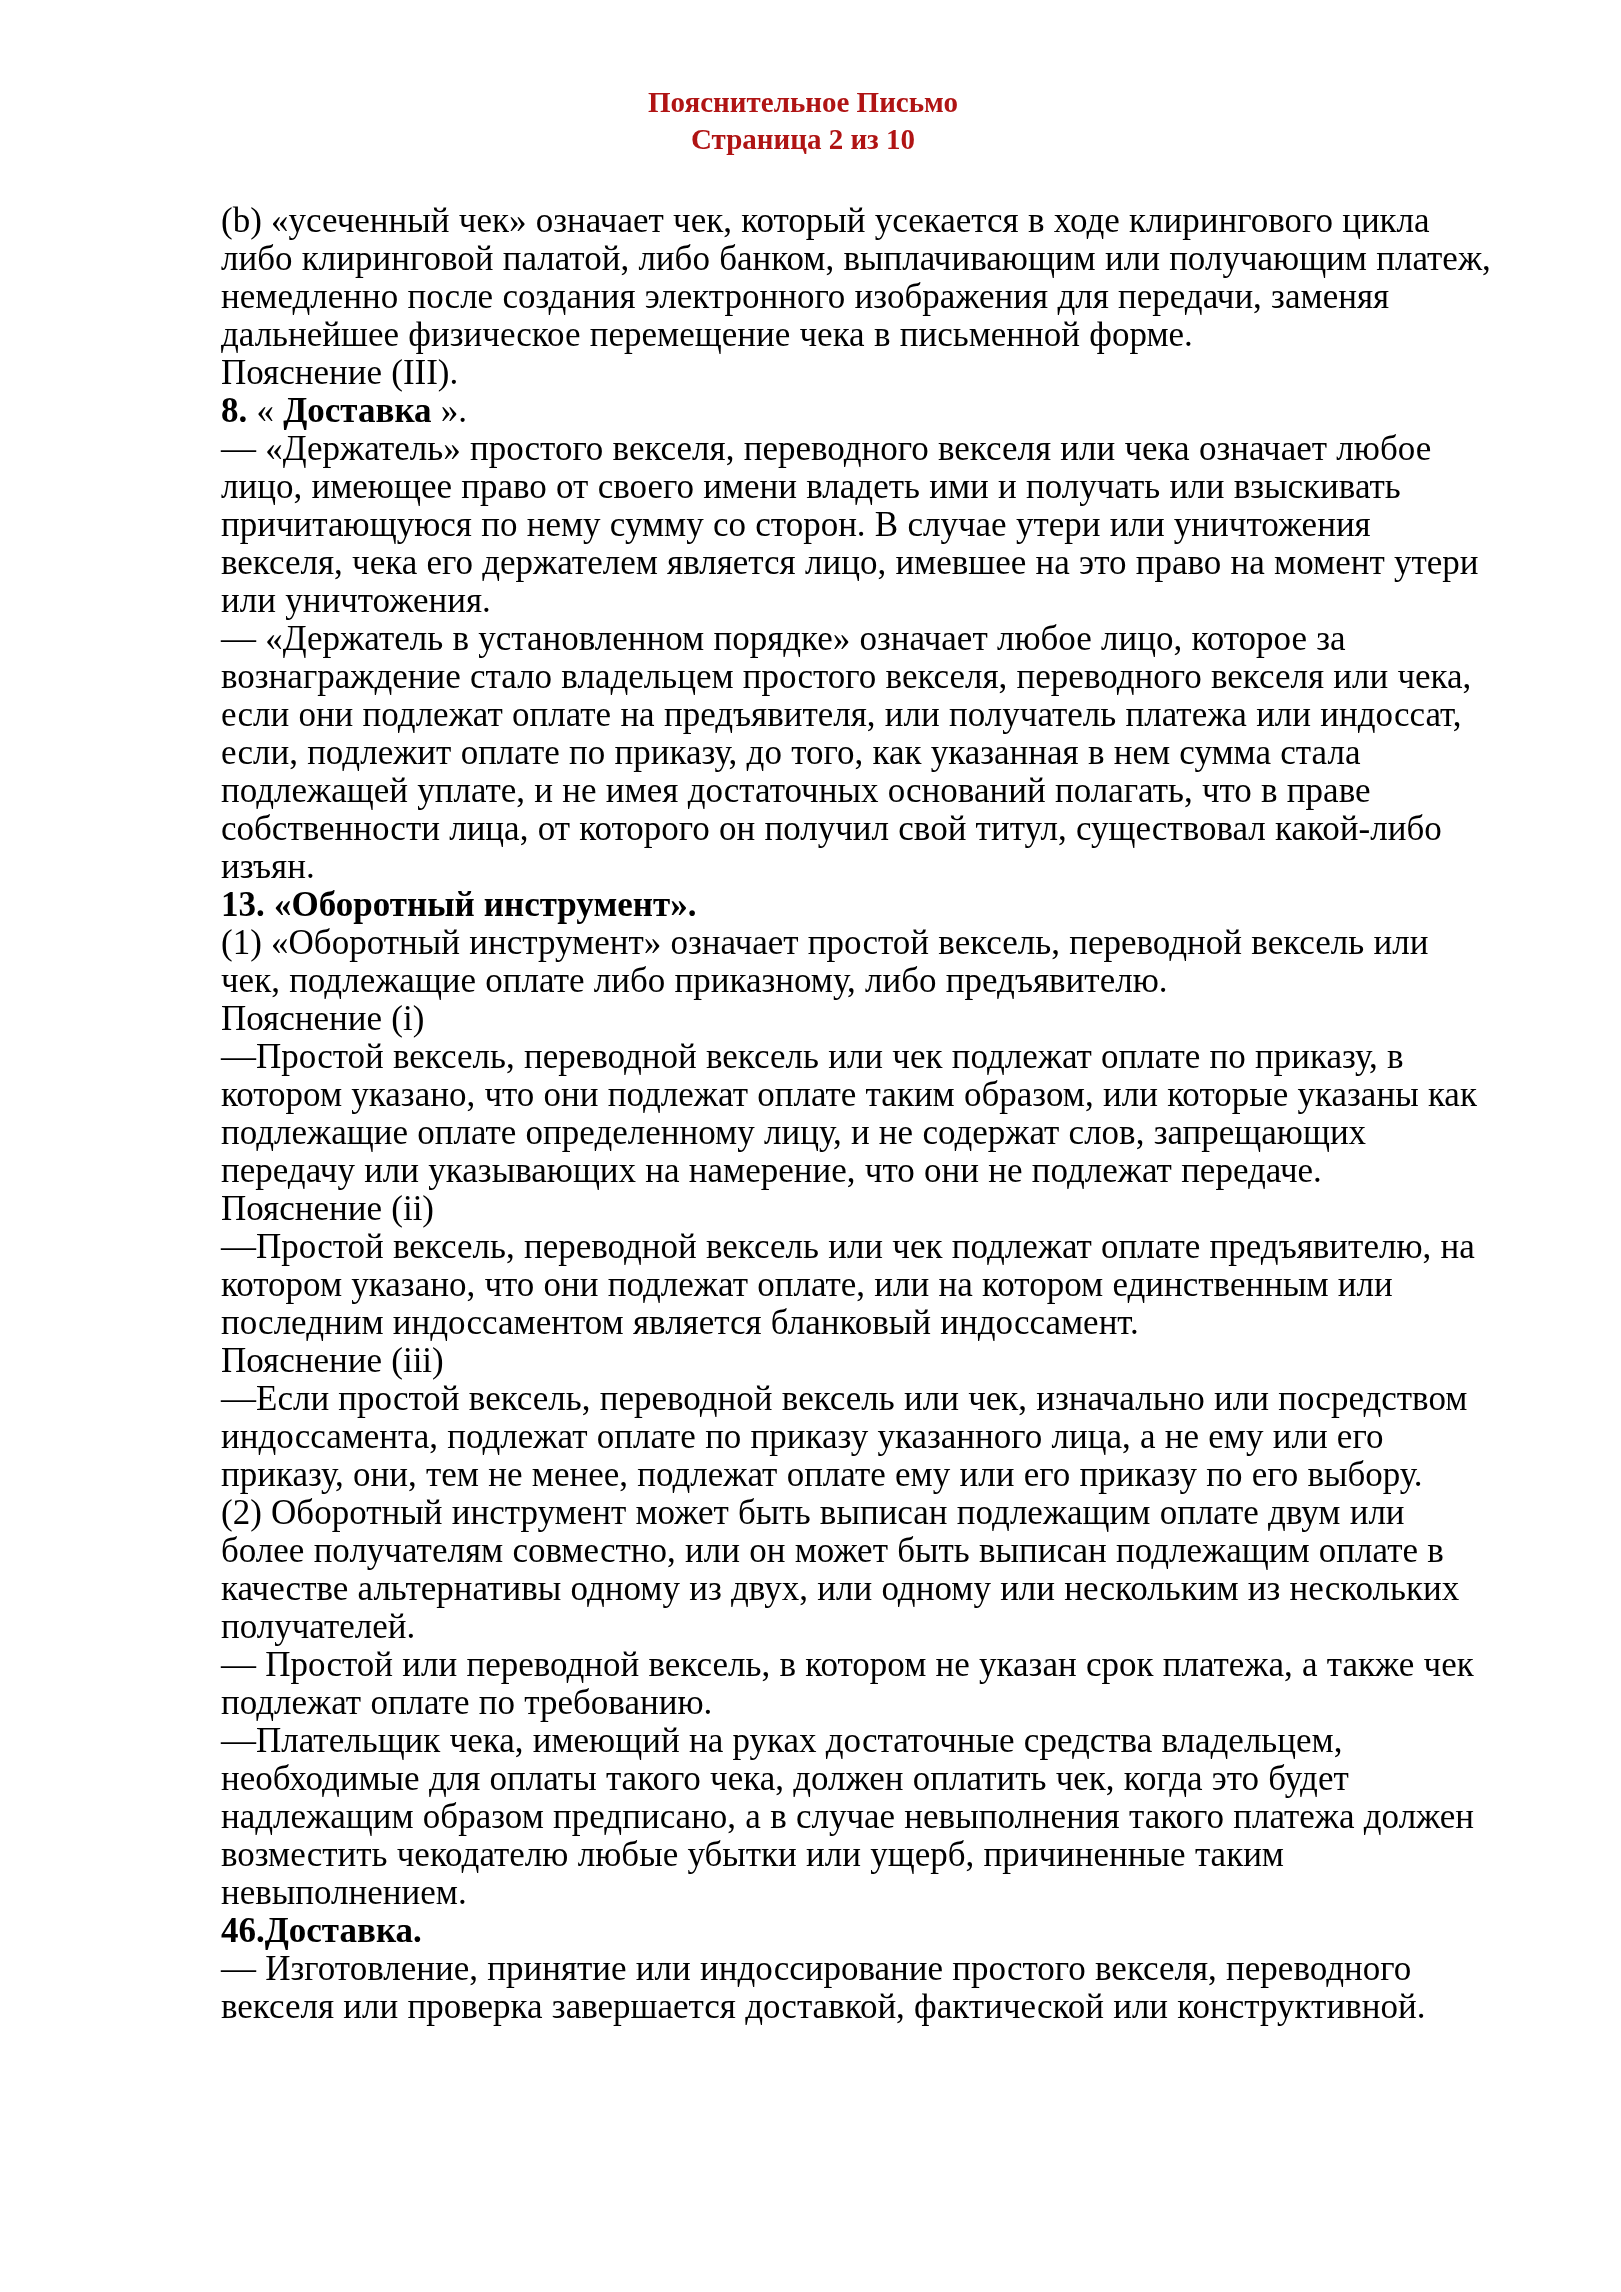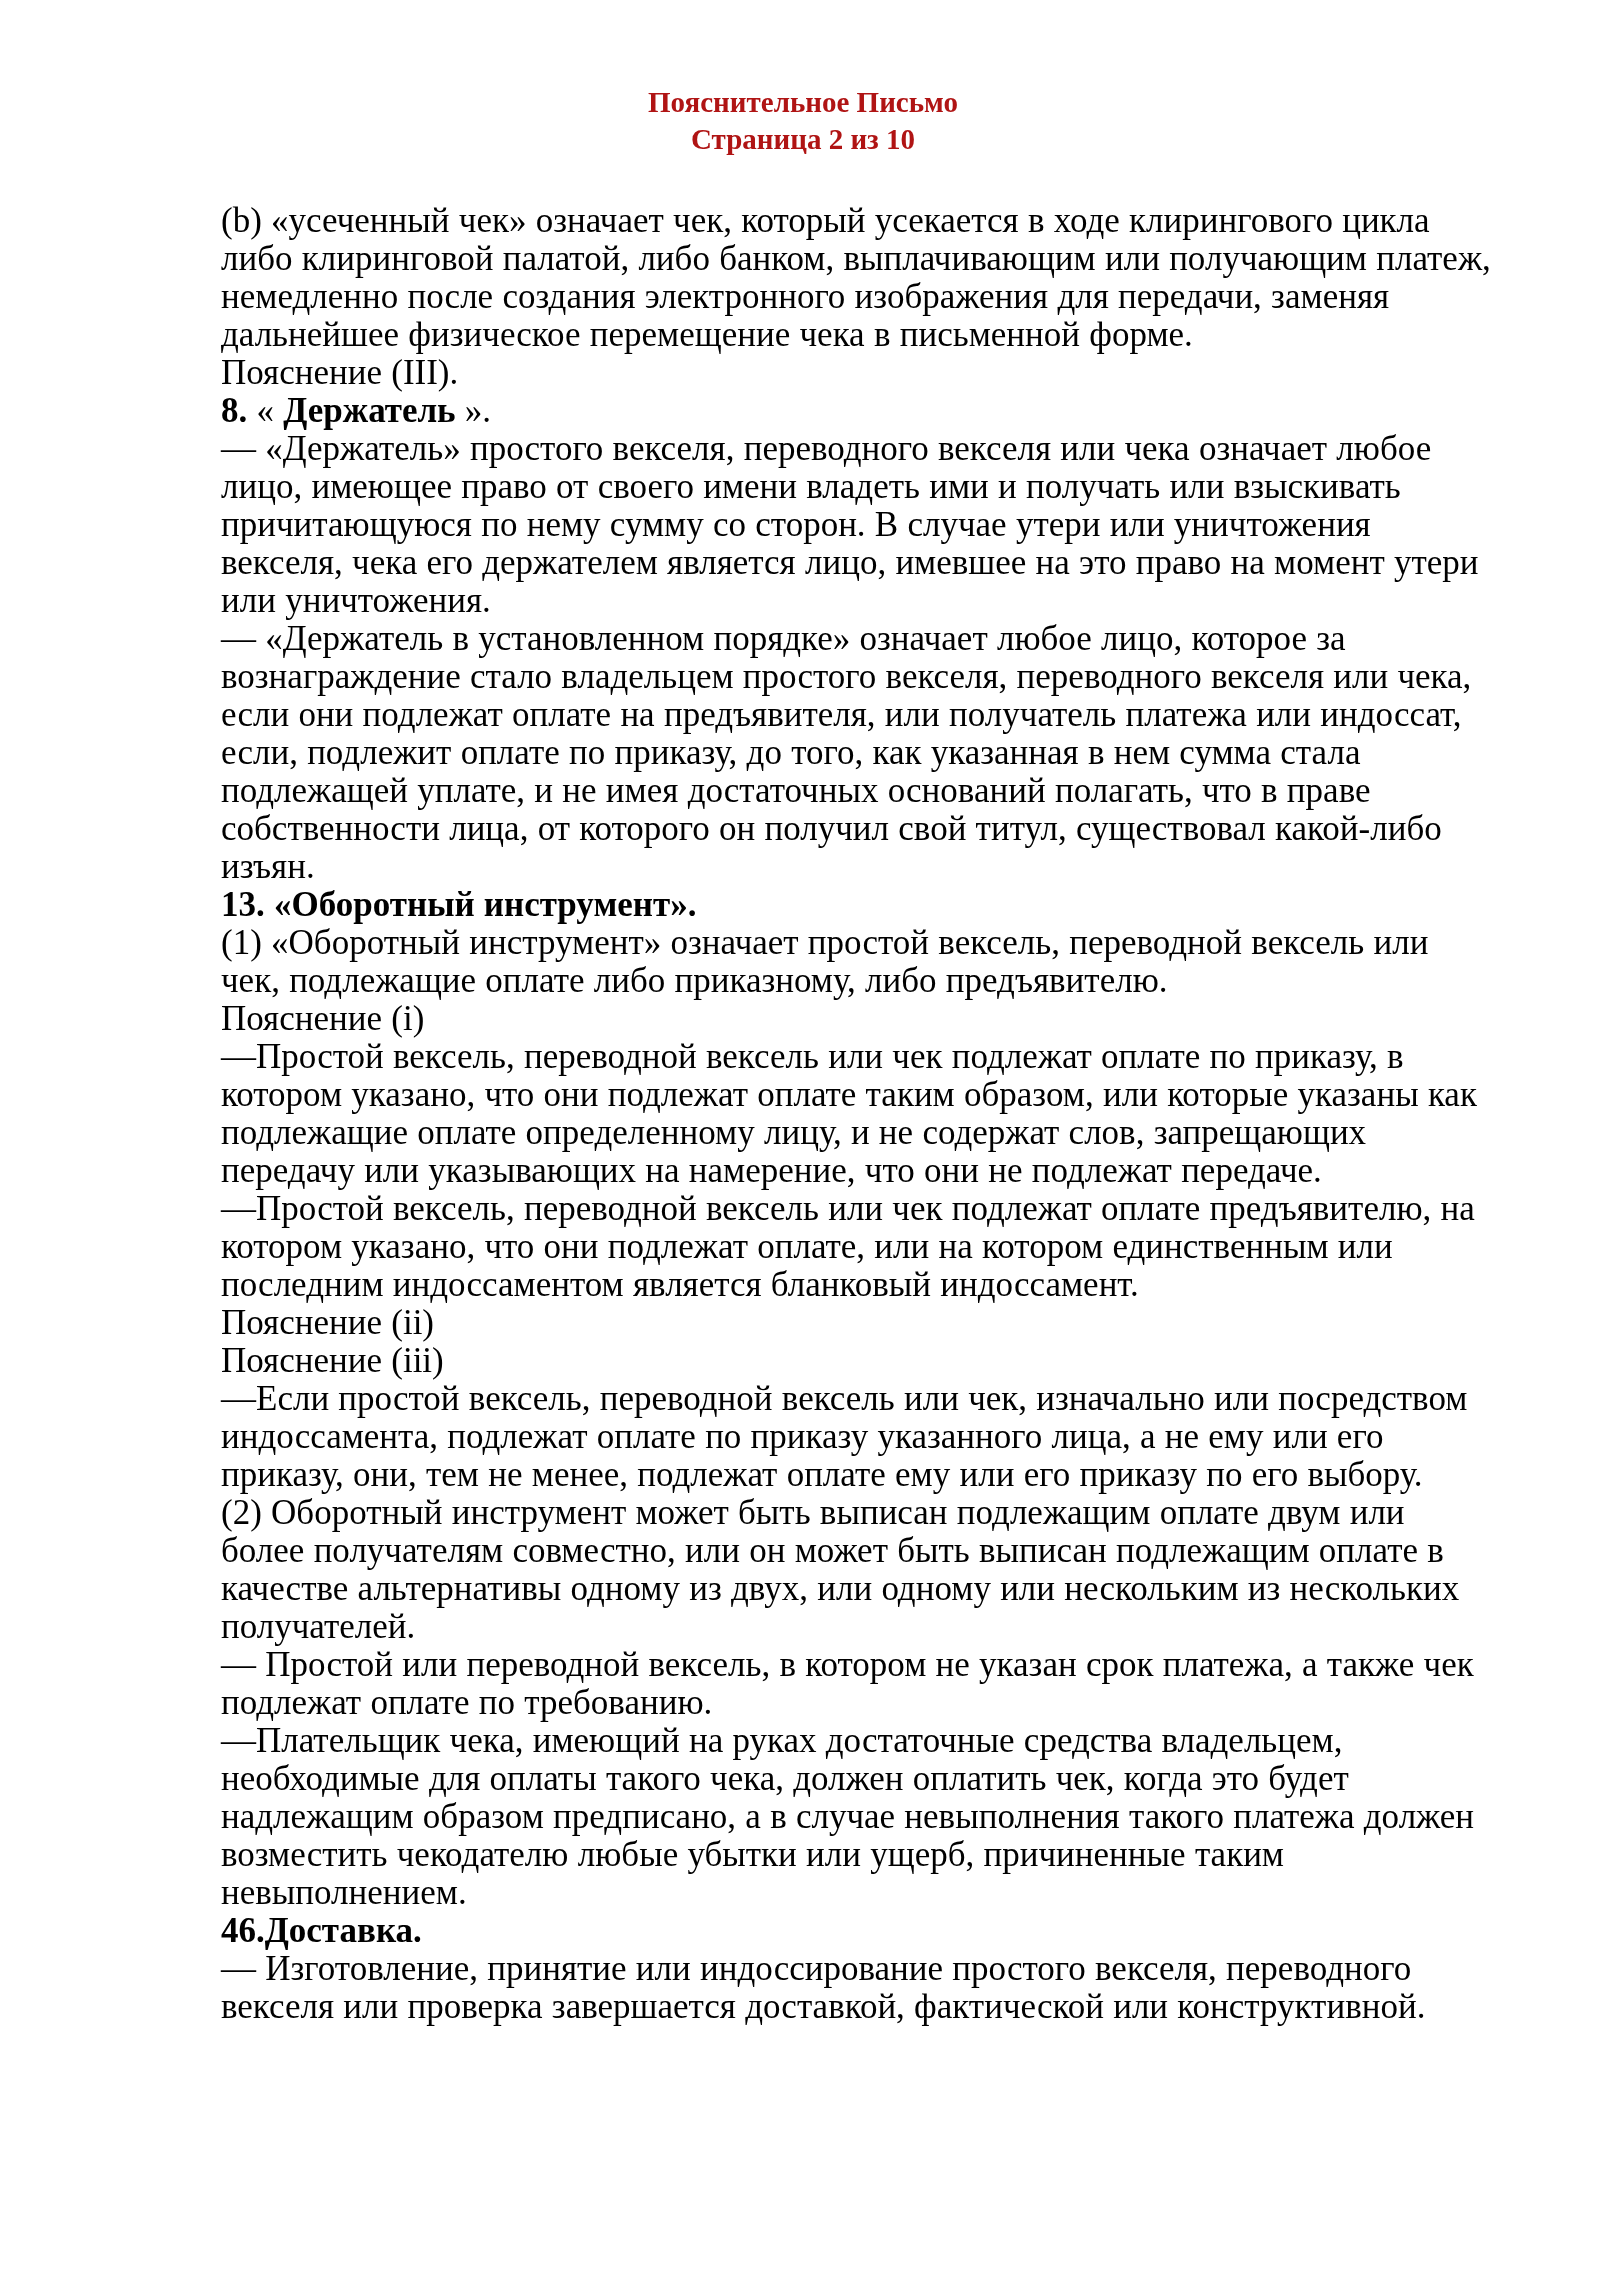--- a/index.html
+++ b/index.html
@@ -44,29 +44,29 @@
 <body>
 
 <div class="page">
   <div class="page-header">
     <div>Пояснительное Письмо</div>
     <div>Страница 2 из 10</div>
   </div>
   <div class="content" id="content">
       <p><span>(b) «усеченный чек» означает чек, который усекается в ходе клирингового цикла либо клиринговой палатой, либо банком, выплачивающим или получающим платеж, немедленно после создания электронного изображения для передачи, заменяя дальнейшее физическое перемещение чека в письменной форме.</span></p>
       <p><span>Пояснение (III).</span></p>
-      <p><span class="bold">8.</span><span> « </span><span class="bold">Держатель</span><span> ».</span></p>
+      <p><span class="bold">8.</span><span> « </span><span class="bold">Доставка</span><span> ».</span></p>
       <p><span>— «Держатель» простого векселя, переводного векселя или чека означает любое лицо, имеющее право от своего имени владеть ими и получать или взыскивать причитающуюся по нему сумму со сторон. В случае утери или уничтожения векселя, чека его держателем является лицо, имевшее на это право на момент утери или уничтожения.</span></p>
       <p><span>— «Держатель в установленном порядке» означает любое лицо, которое за вознаграждение стало владельцем простого векселя, переводного векселя или чека, если они подлежат оплате на предъявителя, или получатель платежа или индоссат, если, подлежит оплате по приказу, до того, как указанная в нем сумма стала подлежащей уплате, и не имея достаточных оснований полагать, что в праве собственности лица, от которого он получил свой титул, существовал какой-либо изъян.</span></p>
       <p><span class="bold">13. «Оборотный инструмент».</span></p>
       <p><span>(1) «Оборотный инструмент» означает простой вексель, переводной вексель или чек, подлежащие оплате либо приказному, либо предъявителю.</span></p>
       <p><span>Пояснение (i)</span></p>
       <p><span>—Простой вексель, переводной вексель или чек подлежат оплате по приказу, в котором указано, что они подлежат оплате таким образом, или которые указаны как подлежащие оплате определенному лицу, и не содержат слов, запрещающих передачу или указывающих на намерение, что они не подлежат передаче.</span></p>
+      <p><span>Пояснение (ii)</span></p>
       <p><span>—Простой вексель, переводной вексель или чек подлежат оплате предъявителю, на котором указано, что они подлежат оплате, или на котором единственным или последним индоссаментом является бланковый индоссамент.</span></p>
-      <p><span>Пояснение (ii)</span></p>
       <p><span>Пояснение (iii)</span></p>
       <p><span>—Если простой вексель, переводной вексель или чек, изначально или посредством индоссамента, подлежат оплате по приказу указанного лица, а не ему или его приказу, они, тем не менее, подлежат оплате ему или его приказу по его выбору.</span></p>
       <p><span>(2) Оборотный инструмент может быть выписан подлежащим оплате двум или более получателям совместно, или он может быть выписан подлежащим оплате в качестве альтернативы одному из двух, или одному или нескольким из нескольких получателей.</span></p>
       <p><span>— Простой или переводной вексель, в котором не указан срок платежа, а также чек подлежат оплате по требованию.</span></p>
       <p><span>—Плательщик чека, имеющий на руках достаточные средства владельцем, необходимые для оплаты такого чека, должен оплатить чек, когда это будет надлежащим образом предписано, а в случае невыполнения такого платежа должен возместить чекодателю любые убытки или ущерб, причиненные таким невыполнением.</span></p>
       <p><span class="bold">46.Доставка.</span></p>
       <p><span>— Изготовление, принятие или индоссирование простого векселя, переводного векселя или проверка завершается доставкой, фактической или конструктивной.</span></p>
     </div>
 </div>
 

